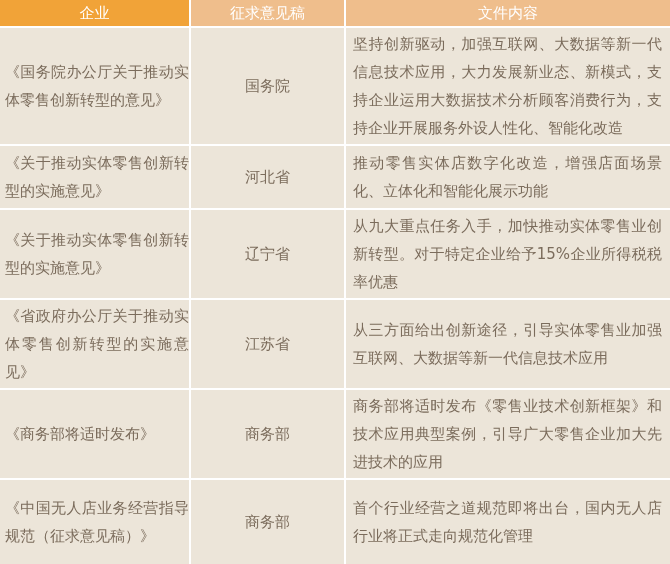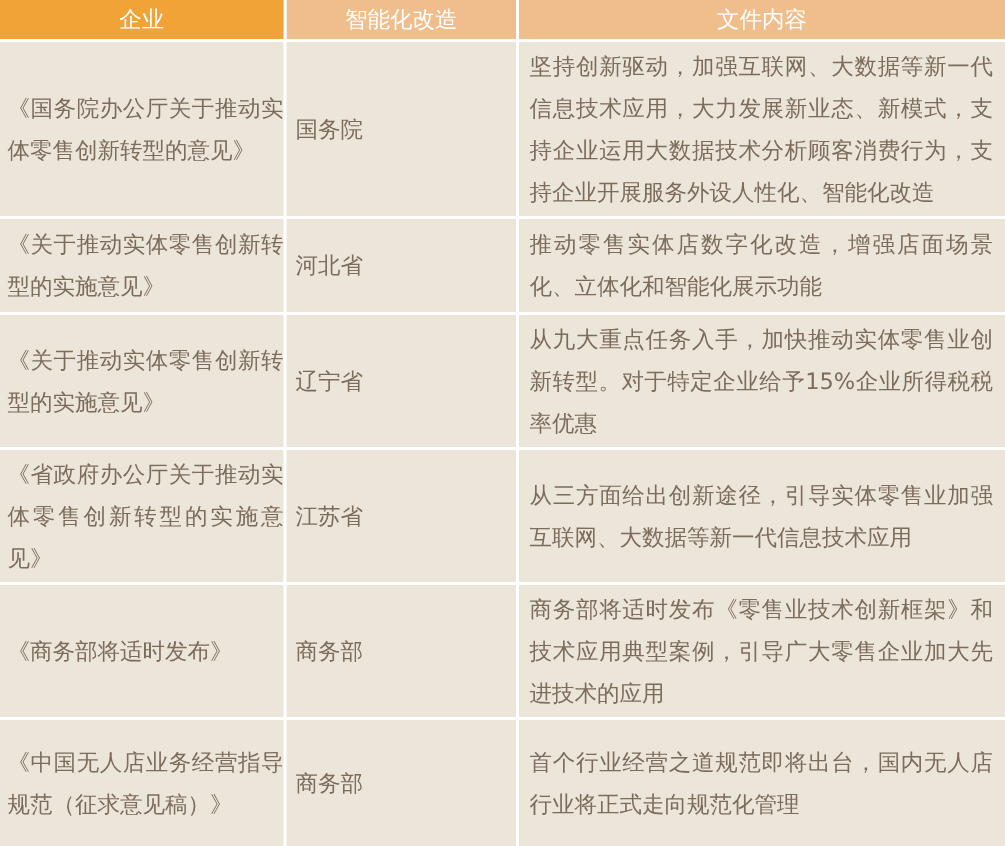--- a/index.html
+++ b/index.html
@@ -51,20 +51,21 @@
 
   td {
     line-height: 28px;
     padding: 2px 6px;
   }
   td.cell-title {
     text-align: justify;
     padding: 2px 0 2px 5px;
   }
   td.cell-source {
+    text-align: center;
   }
   td.cell-content {
     text-align: justify;
     padding: 2px 8px 2px 7px;
   }
 
   tbody tr:nth-child(1) { height: 113px; }
   tbody tr:nth-child(2) { height: 64px; }
   tbody tr:nth-child(3) { height: 78px; }
   tbody tr:nth-child(4) { height: 61px; }
@@ -78,21 +79,21 @@
 <div class="policy-table-wrap">
   <table class="policy-table">
     <colgroup>
       <col class="c-title">
       <col class="c-source">
       <col class="c-content">
     </colgroup>
     <thead>
       <tr>
         <th class="hdr-primary">企业</th>
-        <th>智能化改造</th>
+        <th>征求意见稿</th>
         <th>文件内容</th>
       </tr>
     </thead>
     <tbody>
       <tr>
         <td class="cell-title">《国务院办公厅关于推动实体零售创新转型的意见》</td>
         <td class="cell-source">国务院</td>
         <td class="cell-content">坚持创新驱动，加强互联网、大数据等新一代信息技术应用，大力发展新业态、新模式，支持企业运用大数据技术分析顾客消费行为，支持企业开展服务外设人性化、智能化改造</td>
       </tr>
       <tr>

